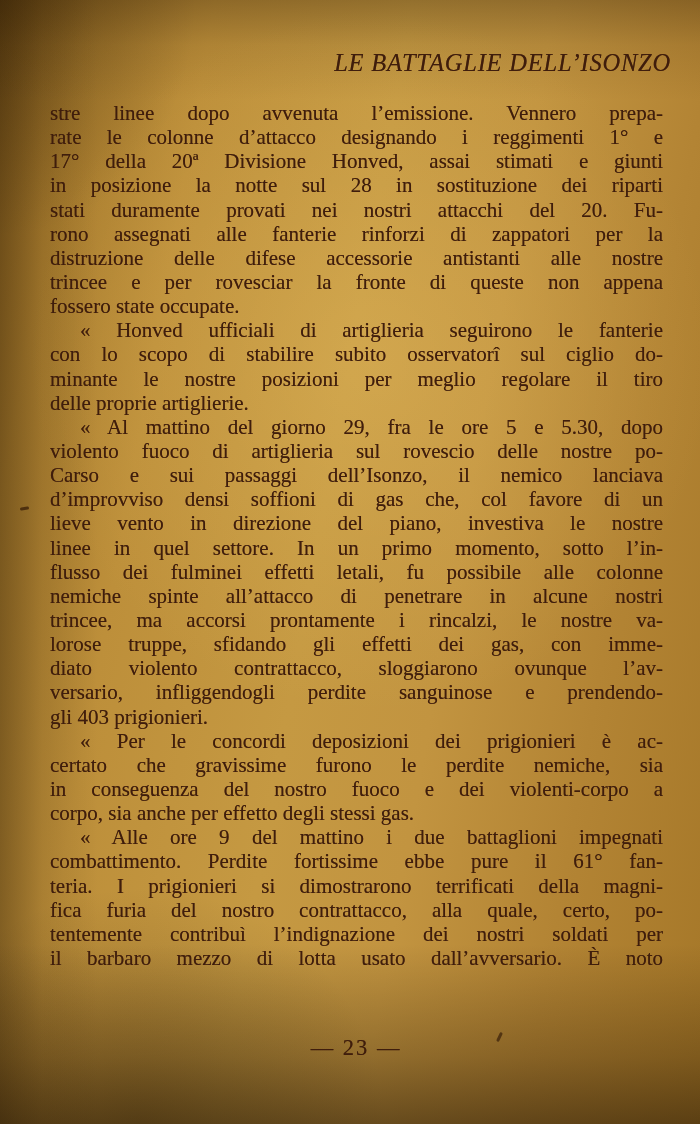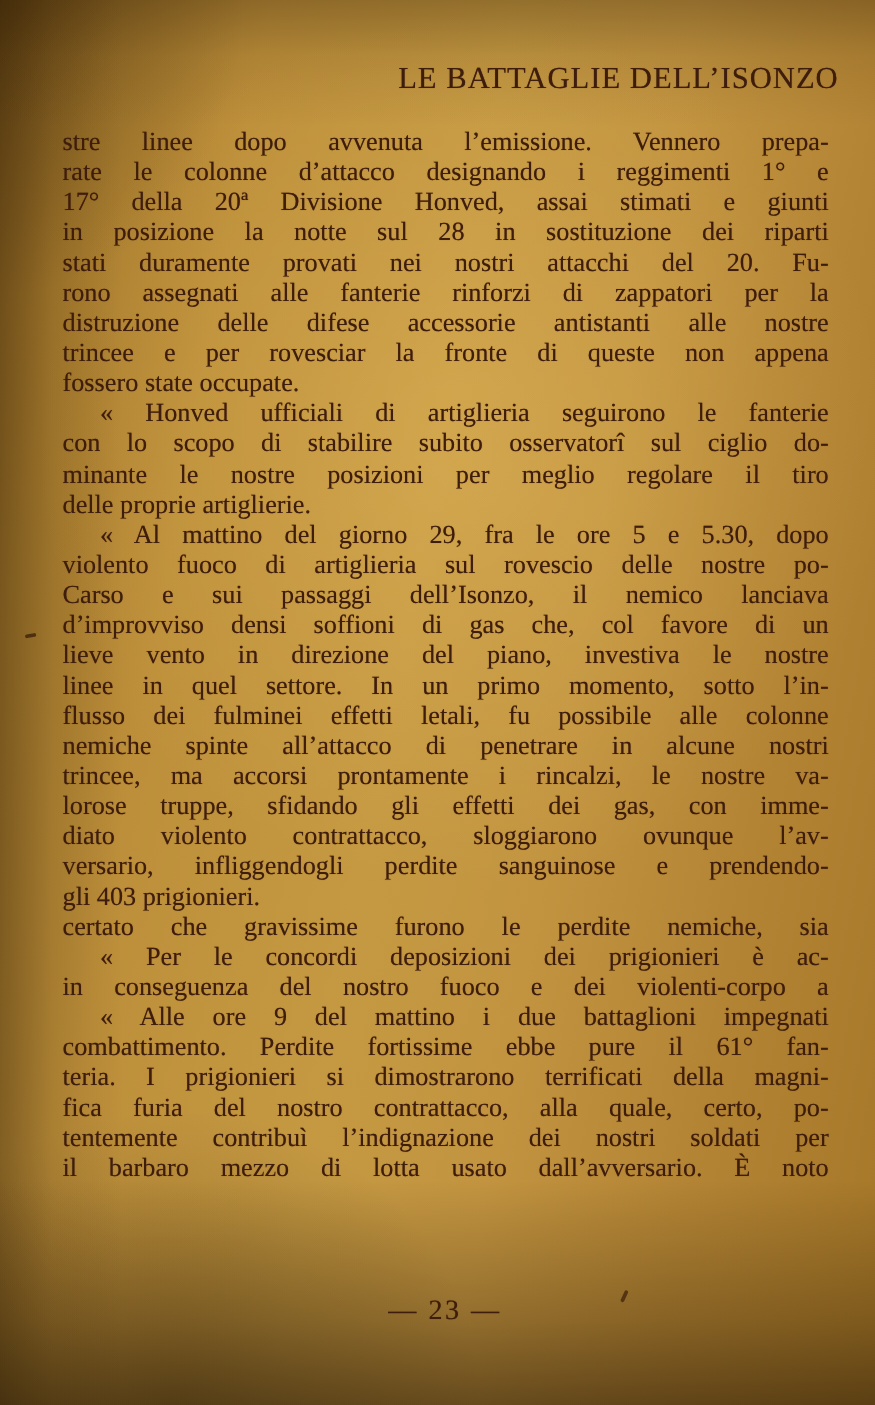--- a/index.html
+++ b/index.html
@@ -25,20 +25,21 @@
       radial-gradient(ellipse 40% 30% at 0% 0%, rgba(40,24,3,0.35), rgba(40,24,3,0) 70%),
       radial-gradient(ellipse 50% 30% at 20% 100%, rgba(40,24,3,0.30), rgba(40,24,3,0) 70%),
       
       linear-gradient(100deg, #8a6120 0%, #a87c2e 10%, #bd8f3a 24%, #c59942 46%, #c29440 62%, #b38434 80%, #a57728 100%);
   }
 
   .running-header {
     position: absolute;
     top: 49px;
     right: 29px;
+    font-style: italic;
     font-size: 24.5px;
     letter-spacing: 0.8px;
     white-space: nowrap;
     text-shadow: 0 0 0.6px rgba(63,29,12,0.65);
   }
 
   .body-text {
     position: absolute;
     left: 50px;
     top: 101px;
@@ -126,23 +127,24 @@
         <div class="line">linee in quel settore. In un primo momento, sotto l’in-</div>
         <div class="line">flusso dei fulminei effetti letali, fu possibile alle colonne</div>
         <div class="line">nemiche spinte all’attacco di penetrare in alcune nostri</div>
         <div class="line">trincee, ma accorsi prontamente i rincalzi, le nostre va-</div>
         <div class="line">lorose truppe, sfidando gli effetti dei gas, con imme-</div>
         <div class="line">diato violento contrattacco, sloggiarono ovunque l’av-</div>
         <div class="line">versario, infliggendogli perdite sanguinose e prendendo-</div>
         <div class="line no-just">gli 403 prigionieri.</div>
       </div>
       <div class="paragraph">
+        <div class="line indent">« Per le concordi deposizioni dei prigionieri è ac-</div>
         <div class="line">certato che gravissime furono le perdite nemiche, sia</div>
-        <div class="line indent">« Per le concordi deposizioni dei prigionieri è ac-</div>
         <div class="line">in conseguenza del nostro fuoco e dei violenti-corpo a</div>
+        <div class="line no-just">corpo, sia anche per effetto degli stessi gas.</div>
       </div>
       <div class="paragraph">
         <div class="line indent">« Alle ore 9 del mattino i due battaglioni impegnati</div>
         <div class="line">combattimento. Perdite fortissime ebbe pure il 61° fan-</div>
         <div class="line">teria. I prigionieri si dimostrarono terrificati della magni-</div>
         <div class="line">fica furia del nostro contrattacco, alla quale, certo, po-</div>
         <div class="line">tentemente contribuì l’indignazione dei nostri soldati per</div>
         <div class="line">il barbaro mezzo di lotta usato dall’avversario. È noto</div>
       </div>
     </div>

